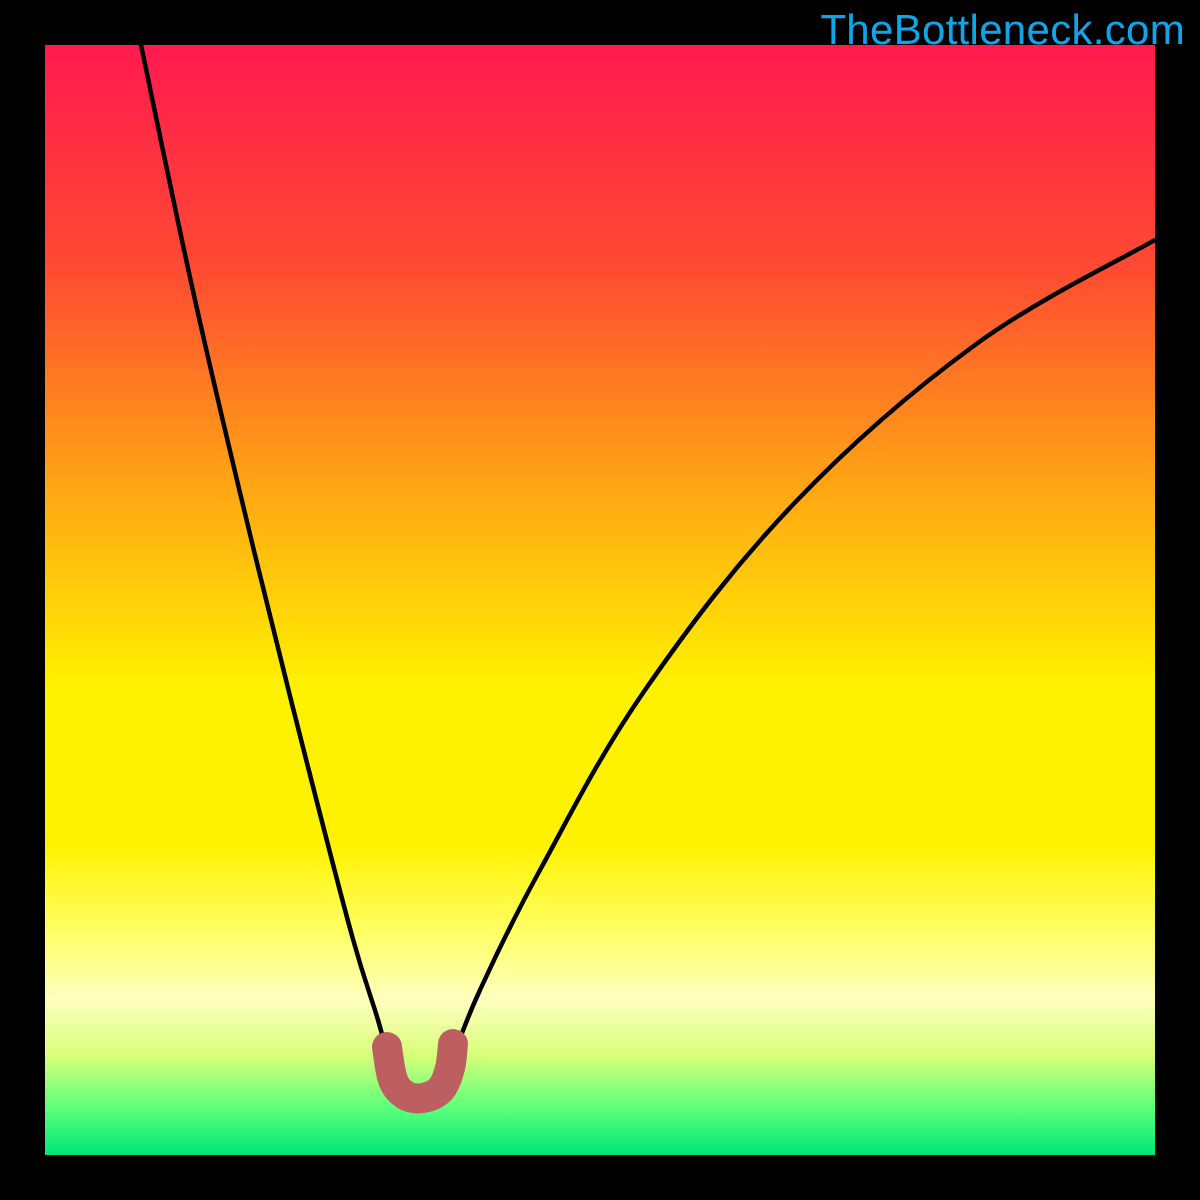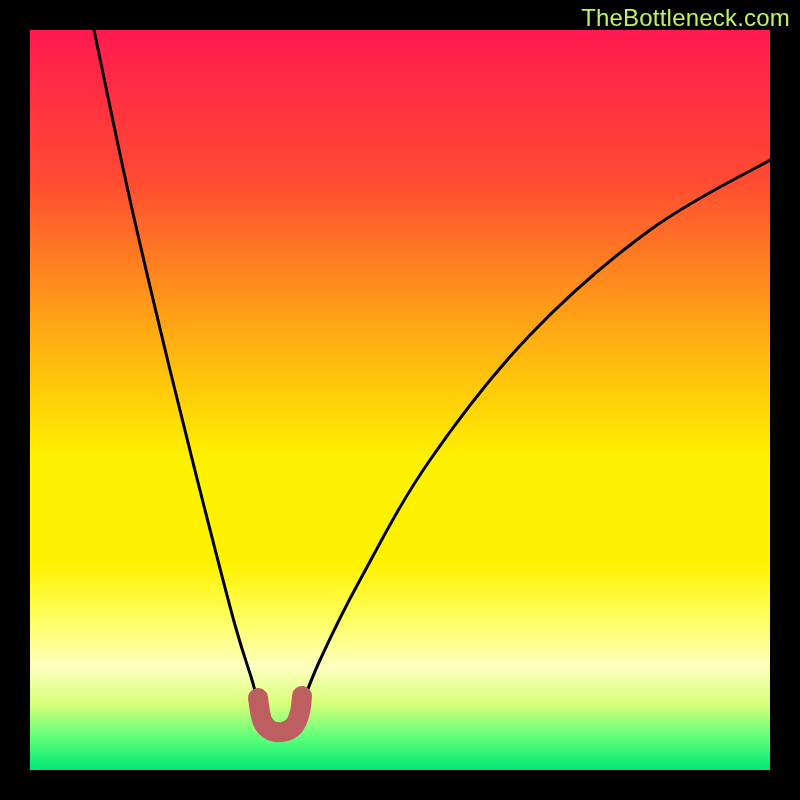--- a/index.html
+++ b/index.html
@@ -16,23 +16,23 @@
     top: 30px;
     width: 740px;
     height: 740px;
     background: #000000;
   }
   .watermark {
     position: absolute;
     top: 4px;
     right: 10px;
     font-family: Arial, Helvetica, sans-serif;
-    font-size: 24px;
+    font-size: 28px;
     font-weight: 500;
-    color: #bef264;
+    color: #0ea5e9;
     letter-spacing: 0.2px;
     user-select: none;
   }
   svg {
     display: block;
   }
 </style>
 </head>
 <body>
 

